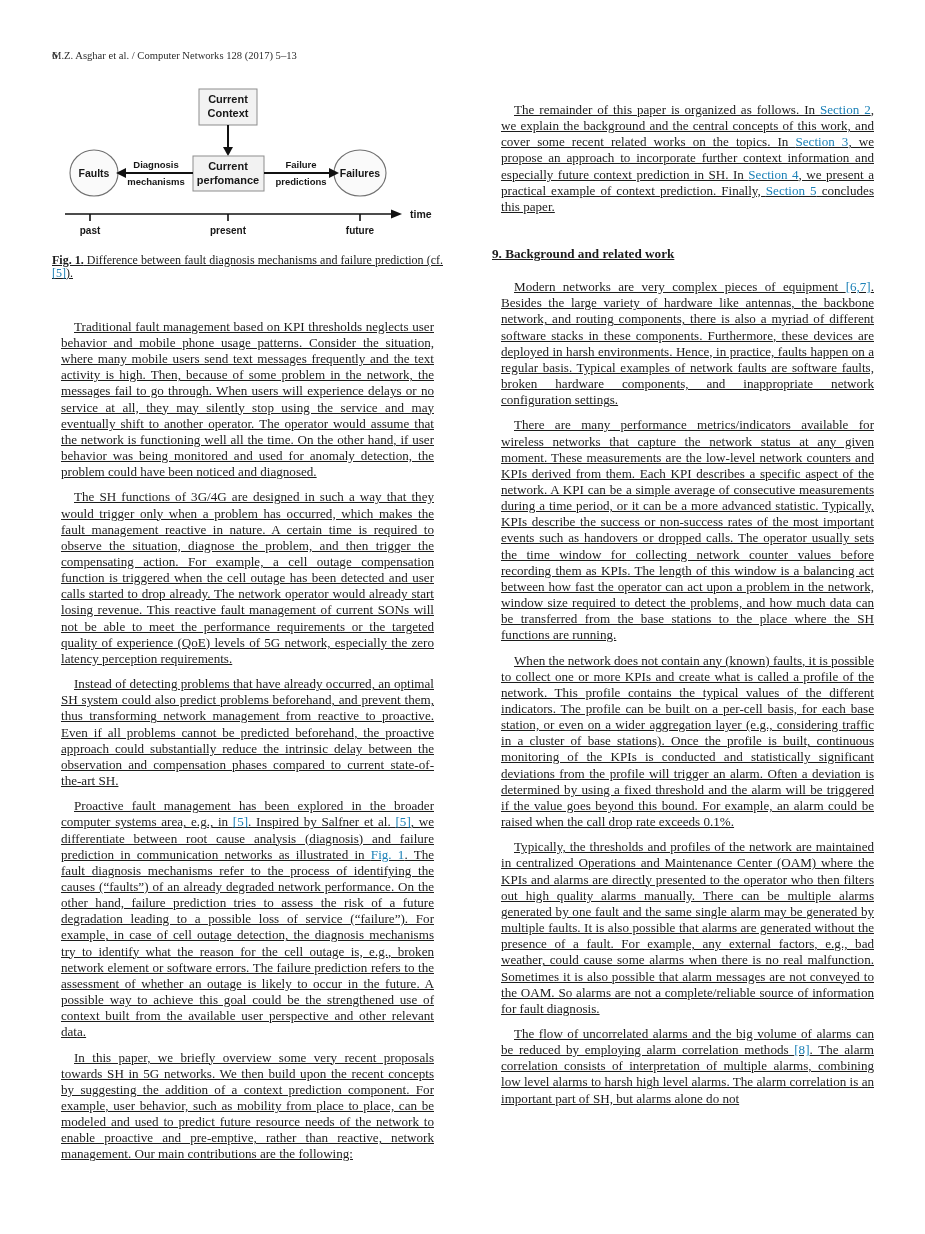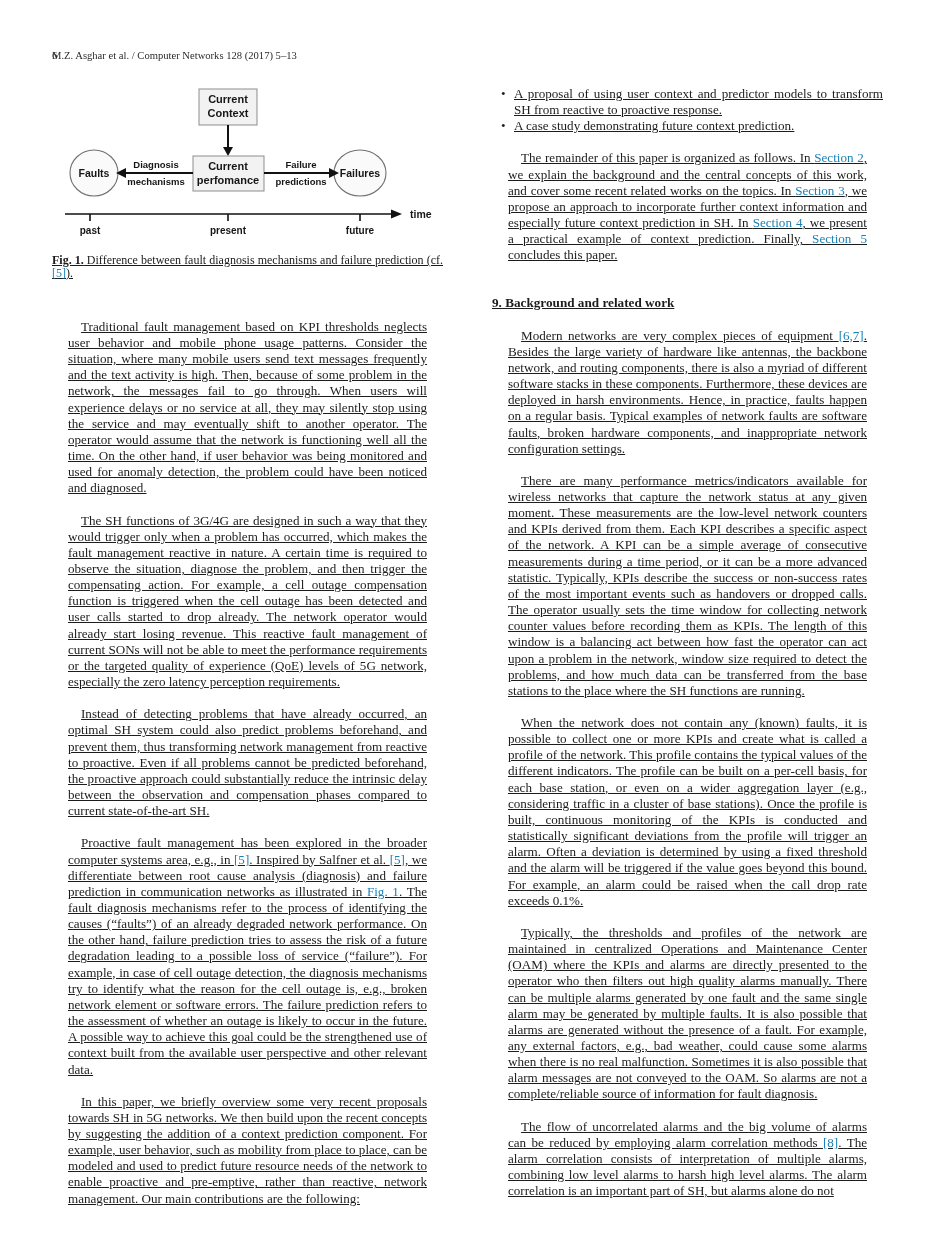--- a/index.html
+++ b/index.html
@@ -6,21 +6,21 @@
   body{
     width:925px;height:1234px;background:#ffffff;overflow:hidden;
     font-family:"Liberation Serif",serif;color:#1c1c1c;
   }
   .page{padding:0 52px;box-sizing:border-box;}
   .header{margin-top:50px;position:relative;height:14px;font-size:10.6px;color:#2b2b2b;}
   .page-num{position:absolute;left:0;top:0;}
   .running-head{text-align:left;}
   .columns{display:flex;gap:49px;margin-top:22px;text-decoration:underline;}
   .col{width:391px;flex:0 0 391px;}
-  p{margin:16px;font-size:13.1px;line-height:16.15px;text-align:justify;text-indent:13px;
+  p{margin:9px;font-size:13.1px;line-height:16.15px;text-align:justify;text-indent:13px;
     hyphens:auto;-webkit-hyphens:auto;}
   .ref{color:#1b80b7;}
   figure{margin:0 0 38px 0;}
   .caption{font-size:12px;line-height:13.4px;text-align:justify;margin-top:12px;color:#1a1a1a;}
   .cap-bold{font-weight:bold;}
   h2.section{font-size:13.2px;font-weight:bold;margin:31px 0 17px;}
   h3.subsection{font-size:13.2px;font-weight:normal;font-style:italic;margin:0 0 17px;}
   ul.bullets{list-style:none;margin:0;padding:0;}
   ul.bullets li{position:relative;padding-left:22px;font-size:13.1px;line-height:16.15px;text-align:justify;}
   ul.bullets li::before{content:"\2022";position:absolute;left:9px;top:0;}
@@ -92,24 +92,20 @@
       <div>
           <p><span>Traditional fault management based on KPI thresholds neglects user behavior and mobile phone usage patterns. Consider the situation, where many mobile users send text messages frequently and the text activity is high. Then, because of some problem in the network, the messages fail to go through. When users will experience delays or no service at all, they may silently stop using the service and may eventually shift to another operator. The operator would assume that the network is functioning well all the time. On the other hand, if user behavior was being monitored and used for anomaly detection, the problem could have been noticed and diagnosed.</span></p>
           <p><span>The SH functions of 3G/4G are designed in such a way that they would trigger only when a problem has occurred, which makes the fault management reactive in nature. A certain time is required to observe the situation, diagnose the problem, and then trigger the compensating action. For example, a cell outage compensation function is triggered when the cell outage has been detected and user calls started to drop already. The network operator would already start losing revenue. This reactive fault management of current SONs will not be able to meet the performance requirements or the targeted quality of experience (QoE) levels of 5G network, especially the zero latency perception requirements.</span></p>
           <p><span>Instead of detecting problems that have already occurred, an optimal SH system could also predict problems beforehand, and prevent them, thus transforming network management from reactive to proactive. Even if all problems cannot be predicted beforehand, the proactive approach could substantially reduce the intrinsic delay between the observation and compensation phases compared to current state-of-the-art SH.</span></p>
           <p><span>Proactive fault management has been explored in the broader computer systems area, e.g., in </span><span class="ref">[5]</span><span>. Inspired by Salfner et al. </span><span class="ref">[5]</span><span>, we differentiate between root cause analysis (diagnosis) and failure prediction in communication networks as illustrated in </span><span class="ref">Fig. 1</span><span>. The fault diagnosis mechanisms refer to the process of identifying the causes (“faults”) of an already degraded network performance. On the other hand, failure prediction tries to assess the risk of a future degradation leading to a possible loss of service (“failure”). For example, in case of cell outage detection, the diagnosis mechanisms try to identify what the reason for the cell outage is, e.g., broken network element or software errors. The failure prediction refers to the assessment of whether an outage is likely to occur in the future. A possible way to achieve this goal could be the strengthened use of context built from the available user perspective and other relevant data.</span></p>
           <p><span>In this paper, we briefly overview some very recent proposals towards SH in 5G networks. We then build upon the recent concepts by suggesting the addition of a context prediction component. For example, user behavior, such as mobility from place to place, can be modeled and used to predict future resource needs of the network to enable proactive and pre-emptive, rather than reactive, network management. Our main contributions are the following:</span></p>
         </div>
     </div>
 
     <div class="col">
-      <ul class="bullets">
-          <li>A proposal of using user context and predictor models to transform SH from reactive to proactive response.</li>
-          <li>A case study demonstrating future context prediction.</li>
-        </ul>
       <div class="intro">
           <p><span>The remainder of this paper is organized as follows. In </span><span class="ref">Section 2</span><span>, we explain the background and the central concepts of this work, and cover some recent related works on the topics. In </span><span class="ref">Section 3</span><span>, we propose an approach to incorporate further context information and especially future context prediction in SH. In </span><span class="ref">Section 4</span><span>, we present a practical example of context prediction. Finally, </span><span class="ref">Section 5</span><span> concludes this paper.</span></p>
         </div>
       <h2 class="section">9. Background and related work</h2>
       <div>
           <p><span>Modern networks are very complex pieces of equipment </span><span class="ref">[6,7]</span><span>. Besides the large variety of hardware like antennas, the backbone network, and routing components, there is also a myriad of different software stacks in these components. Furthermore, these devices are deployed in harsh environments. Hence, in practice, faults happen on a regular basis. Typical examples of network faults are software faults, broken hardware components, and inappropriate network configuration settings.</span></p>
           <p><span>There are many performance metrics/indicators available for wireless networks that capture the network status at any given moment. These measurements are the low-level network counters and KPIs derived from them. Each KPI describes a specific aspect of the network. A KPI can be a simple average of consecutive measurements during a time period, or it can be a more advanced statistic. Typically, KPIs describe the success or non-success rates of the most important events such as handovers or dropped calls. The operator usually sets the time window for collecting network counter values before recording them as KPIs. The length of this window is a balancing act between how fast the operator can act upon a problem in the network, window size required to detect the problems, and how much data can be transferred from the base stations to the place where the SH functions are running.</span></p>
           <p><span>When the network does not contain any (known) faults, it is possible to collect one or more KPIs and create what is called a profile of the network. This profile contains the typical values of the different indicators. The profile can be built on a per-cell basis, for each base station, or even on a wider aggregation layer (e.g., considering traffic in a cluster of base stations). Once the profile is built, continuous monitoring of the KPIs is conducted and statistically significant deviations from the profile will trigger an alarm. Often a deviation is determined by using a fixed threshold and the alarm will be triggered if the value goes beyond this bound. For example, an alarm could be raised when the call drop rate exceeds 0.1%.</span></p>
           <p><span>Typically, the thresholds and profiles of the network are maintained in centralized Operations and Maintenance Center (OAM) where the KPIs and alarms are directly presented to the operator who then filters out high quality alarms manually. There can be multiple alarms generated by one fault and the same single alarm may be generated by multiple faults. It is also possible that alarms are generated without the presence of a fault. For example, any external factors, e.g., bad weather, could cause some alarms when there is no real malfunction. Sometimes it is also possible that alarm messages are not conveyed to the OAM. So alarms are not a complete/reliable source of information for fault diagnosis.</span></p>
           <p><span>The flow of uncorrelated alarms and the big volume of alarms can be reduced by employing alarm correlation methods </span><span class="ref">[8]</span><span>. The alarm correlation consists of interpretation of multiple alarms, combining low level alarms to harsh high level alarms. The alarm correlation is an important part of SH, but alarms alone do not</span></p>

